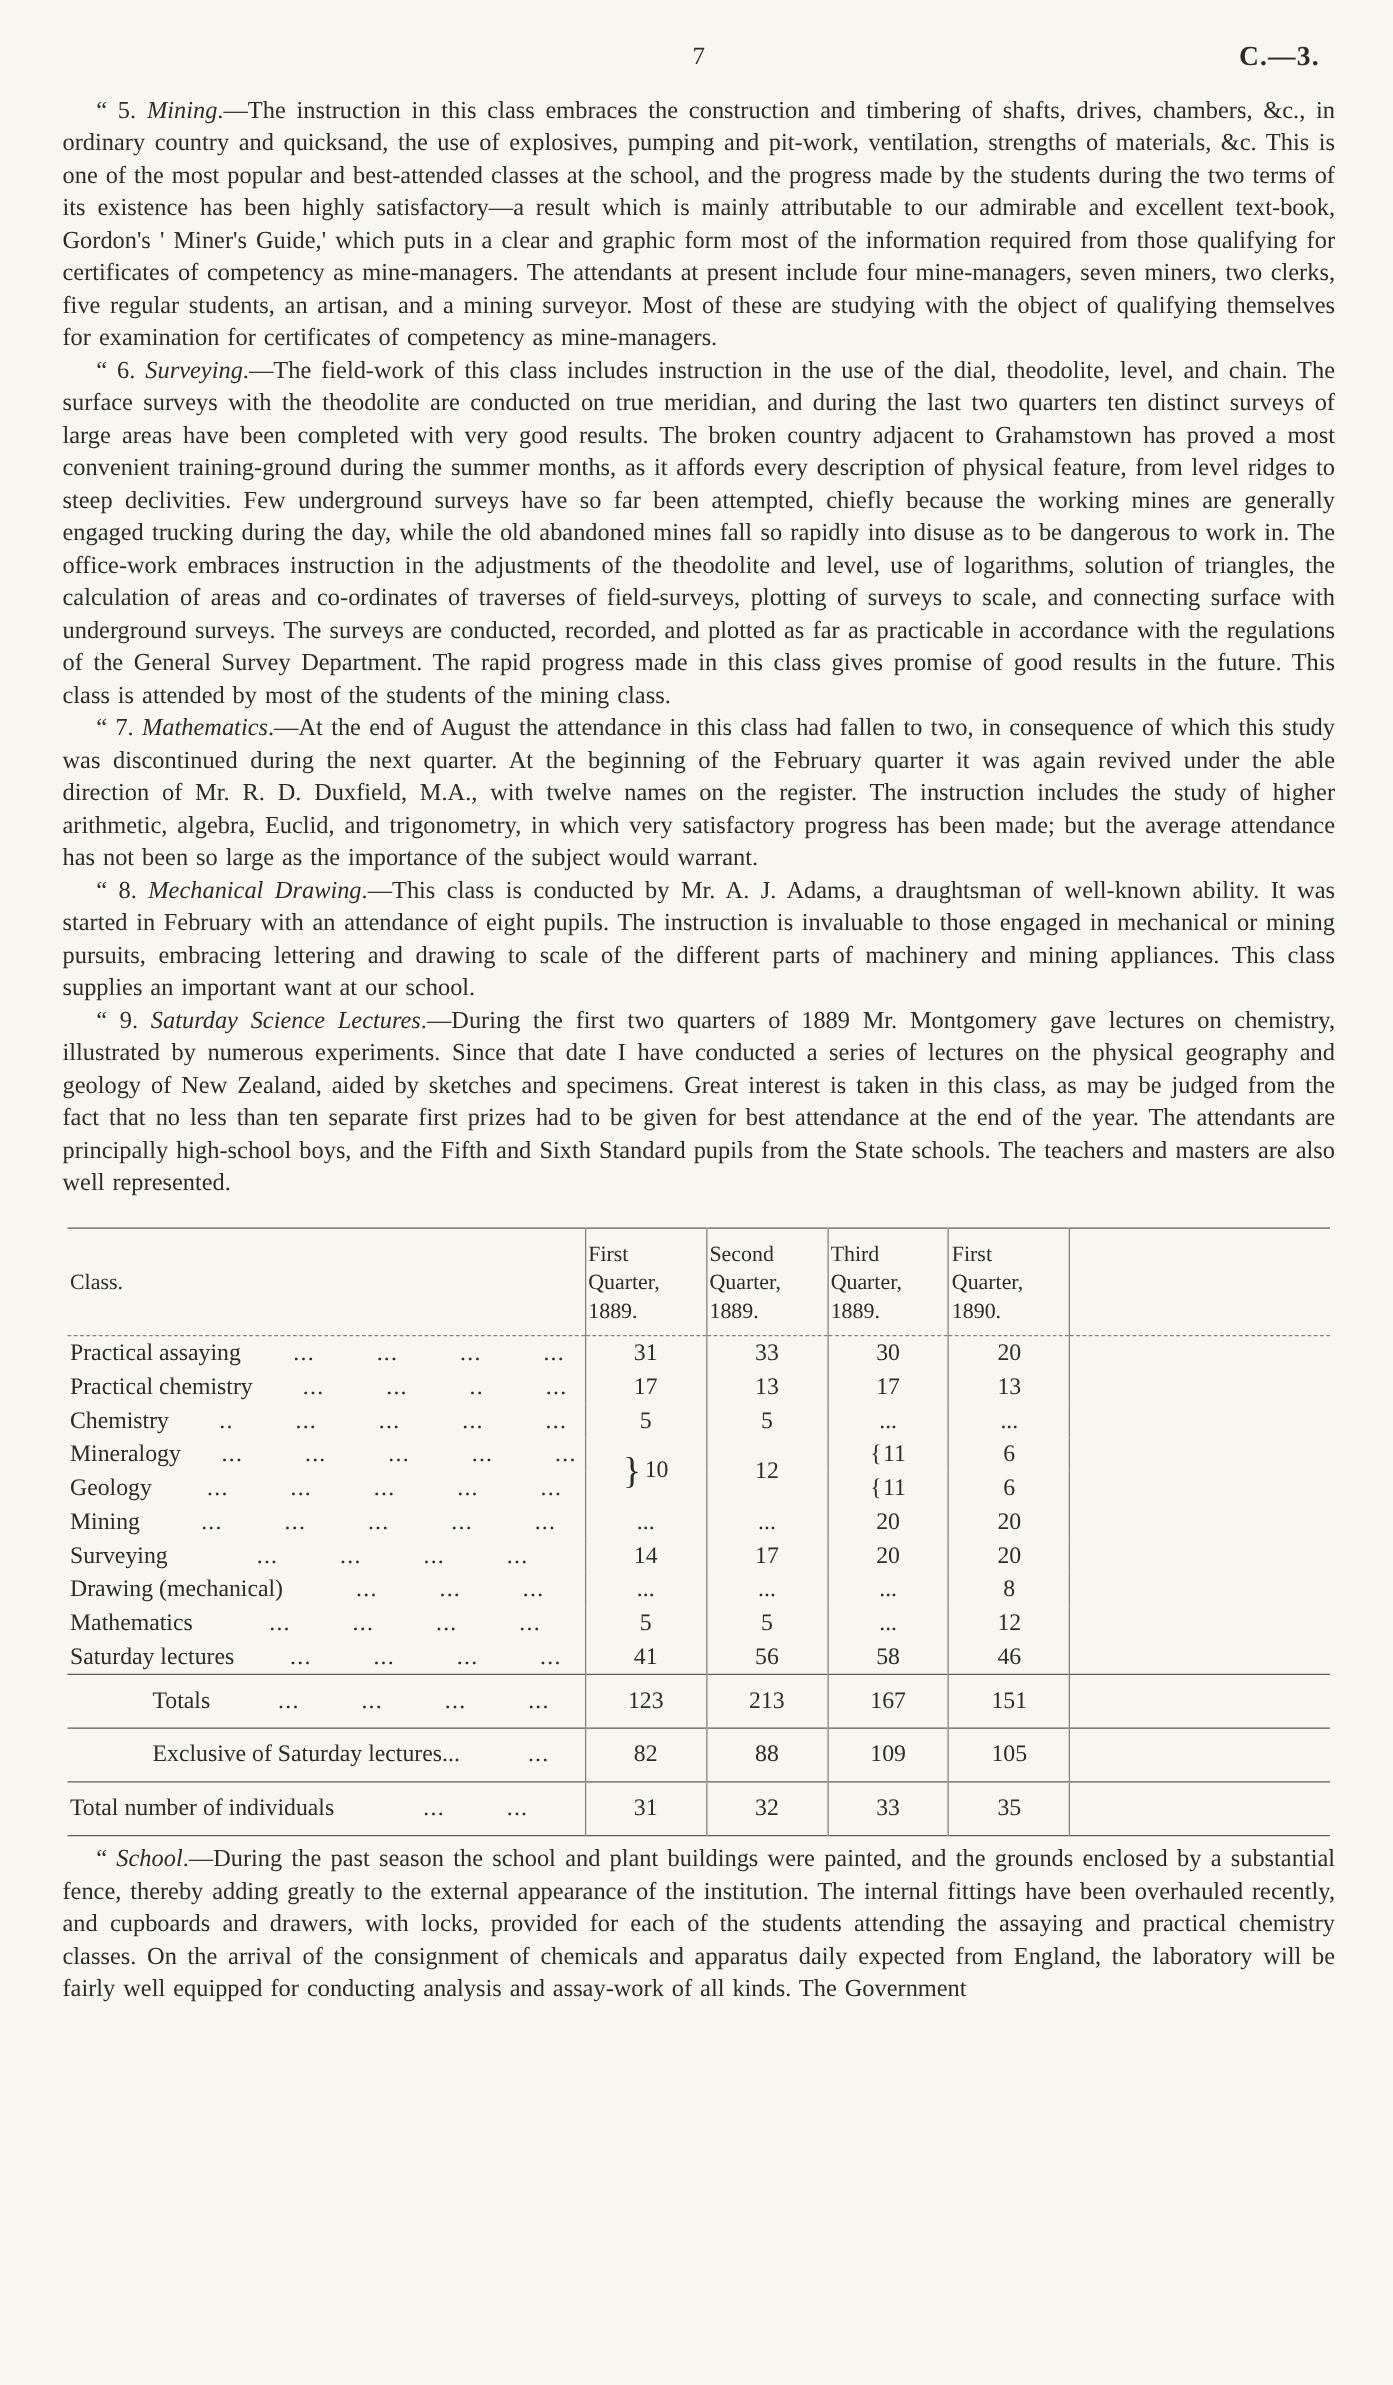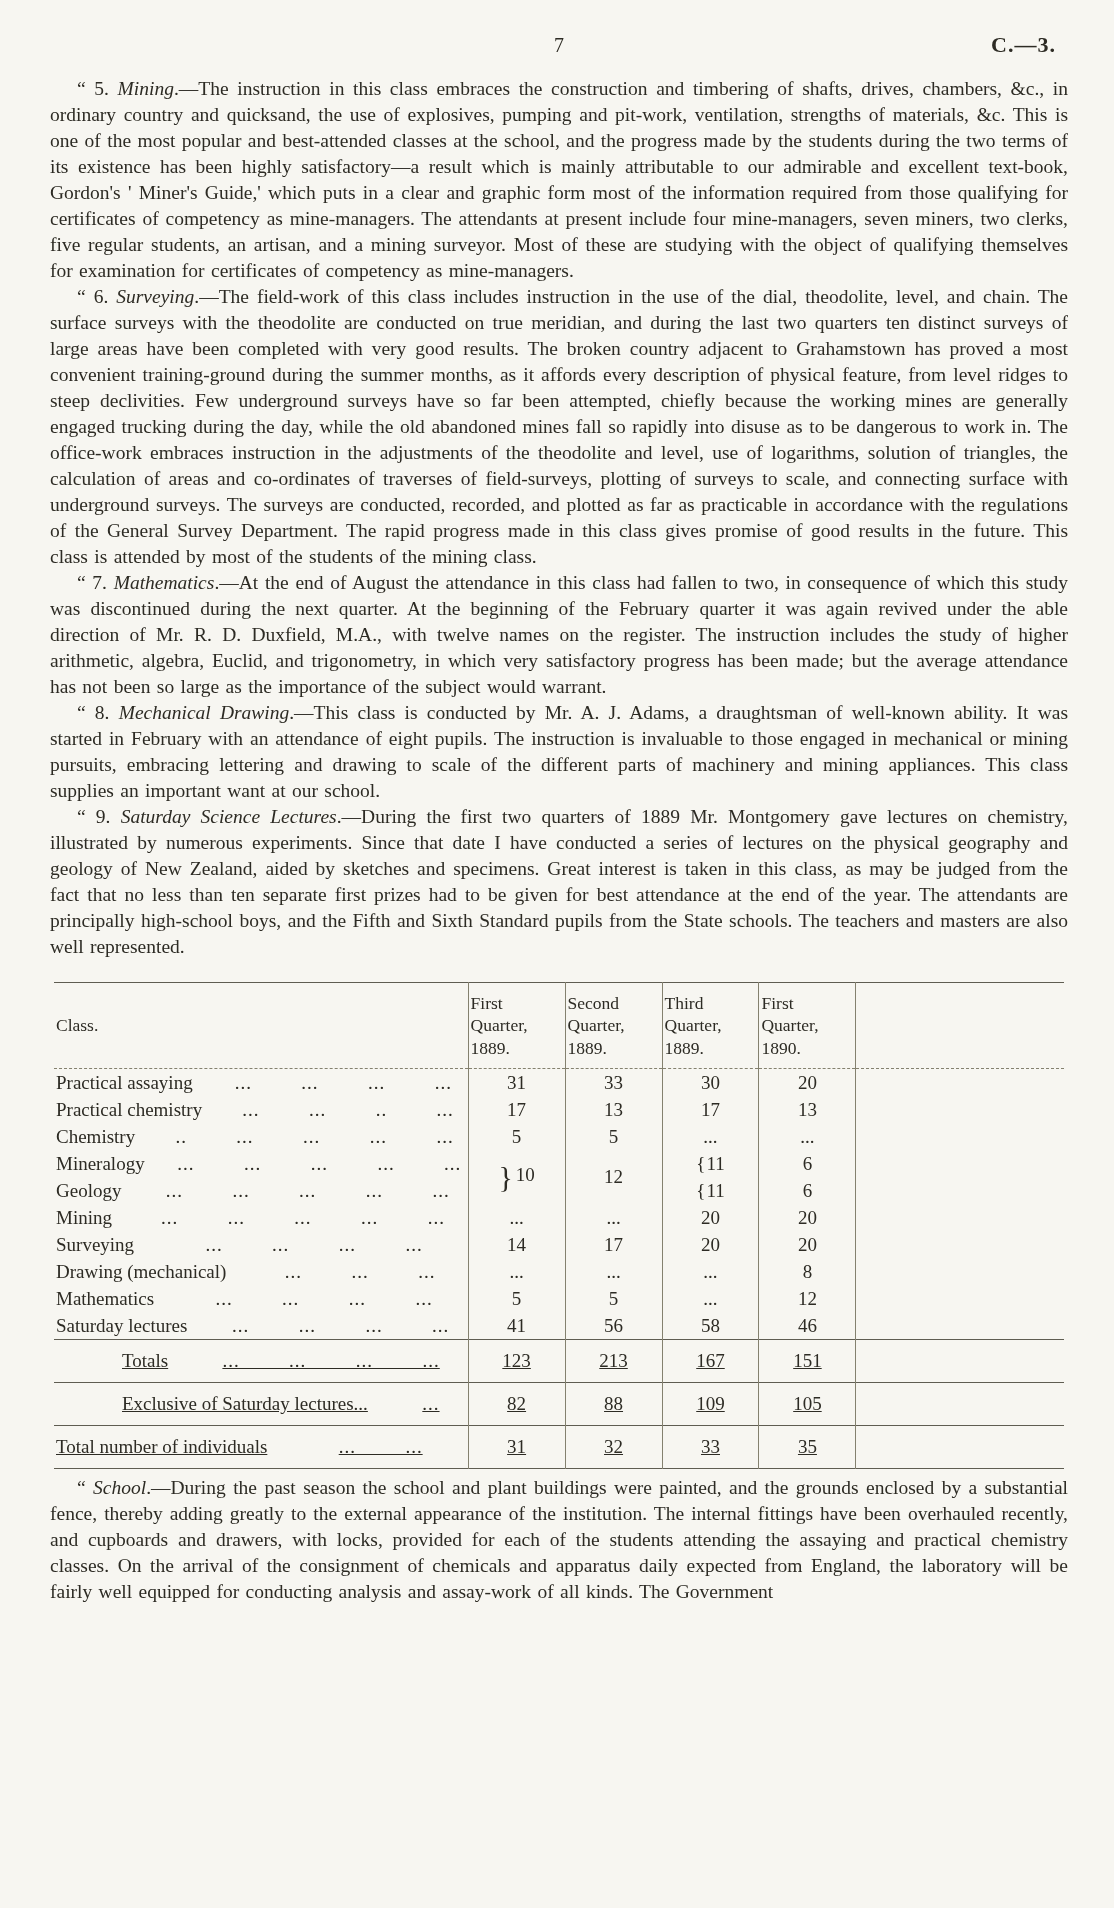--- a/index.html
+++ b/index.html
@@ -67,21 +67,21 @@
   .cellwrap .dots {
     flex: 1;
     white-space: nowrap;
     overflow: hidden;
     padding-left: 1.6em;
     word-spacing: 2.3em;
     letter-spacing: 1px;
   }
   .pair-brace { font-size: 30px; font-weight: 400; vertical-align: middle; margin-right: 3px; }
   .small-brace { margin-right: 1px; }
-  tr.sum-row { border-top: 1px solid #5f5d52; text-decoration: underline; }
+  tr.sum-row { border-top: 1px solid #5f5d52; }
   tr.sum-row td { padding-top: 9px; padding-bottom: 9px; }
   .sum-indent .label { padding-left: 66px; }
 
   .after-table { margin-top: 6px; }
 </style>
 </head>
 <body>
 
 <div class="page">
 

